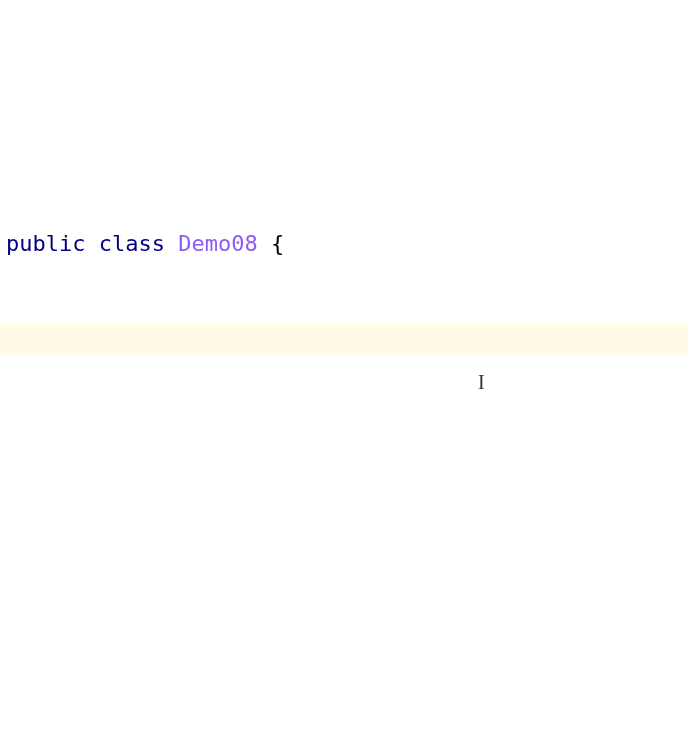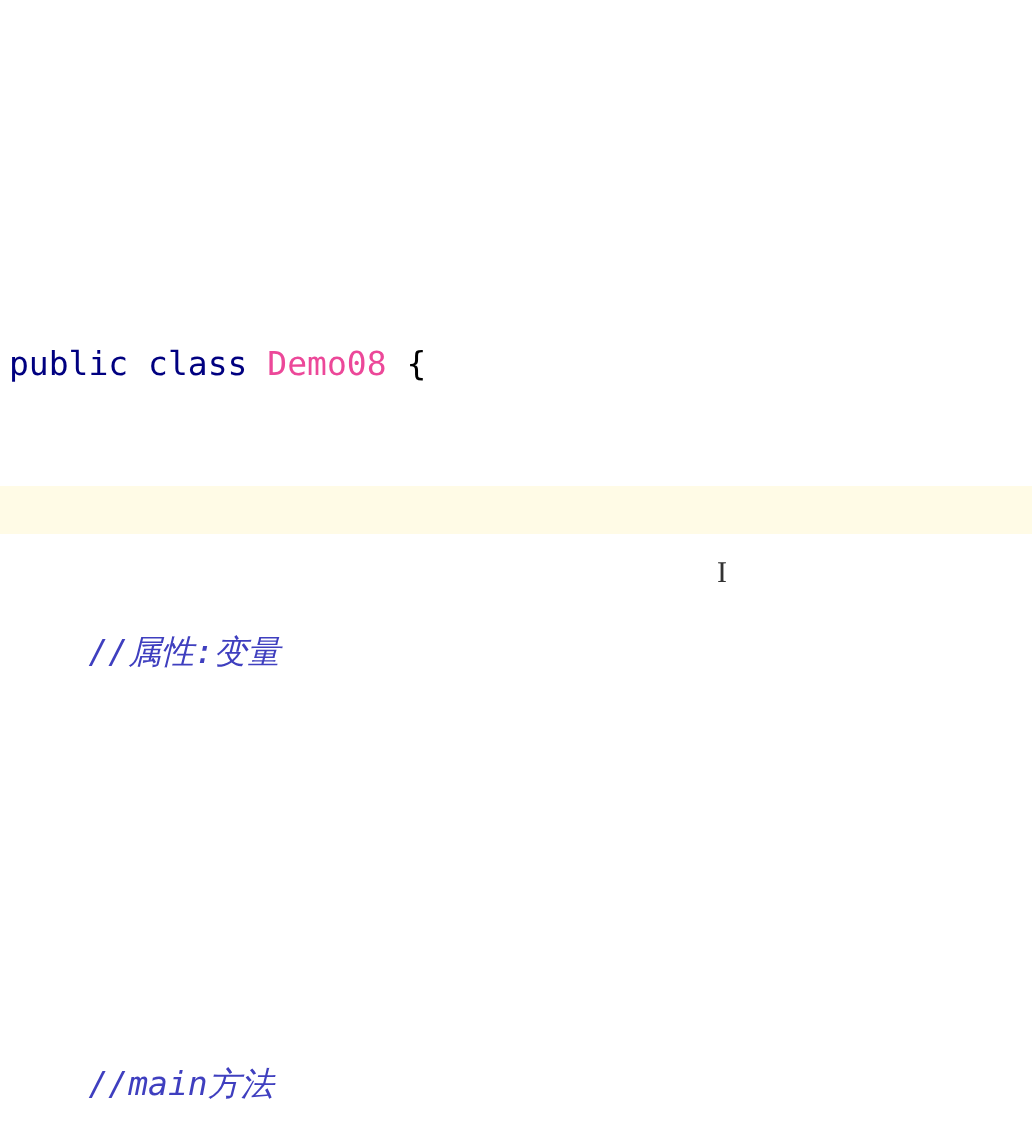--- a/index.html
+++ b/index.html
@@ -27,21 +27,21 @@
     right: 0;
     height: 32px;
     background: #fffbe6;
     z-index: 0;
   }
   .code {
     position: relative;
     z-index: 1;
   }
   .kw { color: #000080; font-weight: normal; }
-  .cname { color: #ec4899; }
+  .cname { color: #8b5cf6; }
   .comment-blue { color: #3f3fbf; font-style: italic; }
   .plain { color: #000000; }
   .text-cursor {
     position: absolute;
     font-family: serif;
     font-size: 20px;
     color: #333;
     z-index: 2;
   }
 </style>
@@ -51,27 +51,25 @@
 <div class="editor">
 
   <div class="highlight-line" style="top:324px"></div>
 
   <div class="code">
 
 <div class="line"><span class="kw">public</span> <span class="kw">class</span> <span class="cname">Demo08</span> <span class="plain">{</span></div>
 
 <div class="line"></div>
 
-<div class="line">    <span class="comment-blue">//属性:变量</span></div>
 
 <div class="line"></div>
 
 <div class="line"></div>
 
-<div class="line">    <span class="comment-blue">//main方法</span></div>
 
 
 
 
 
 
 
 
 
 

